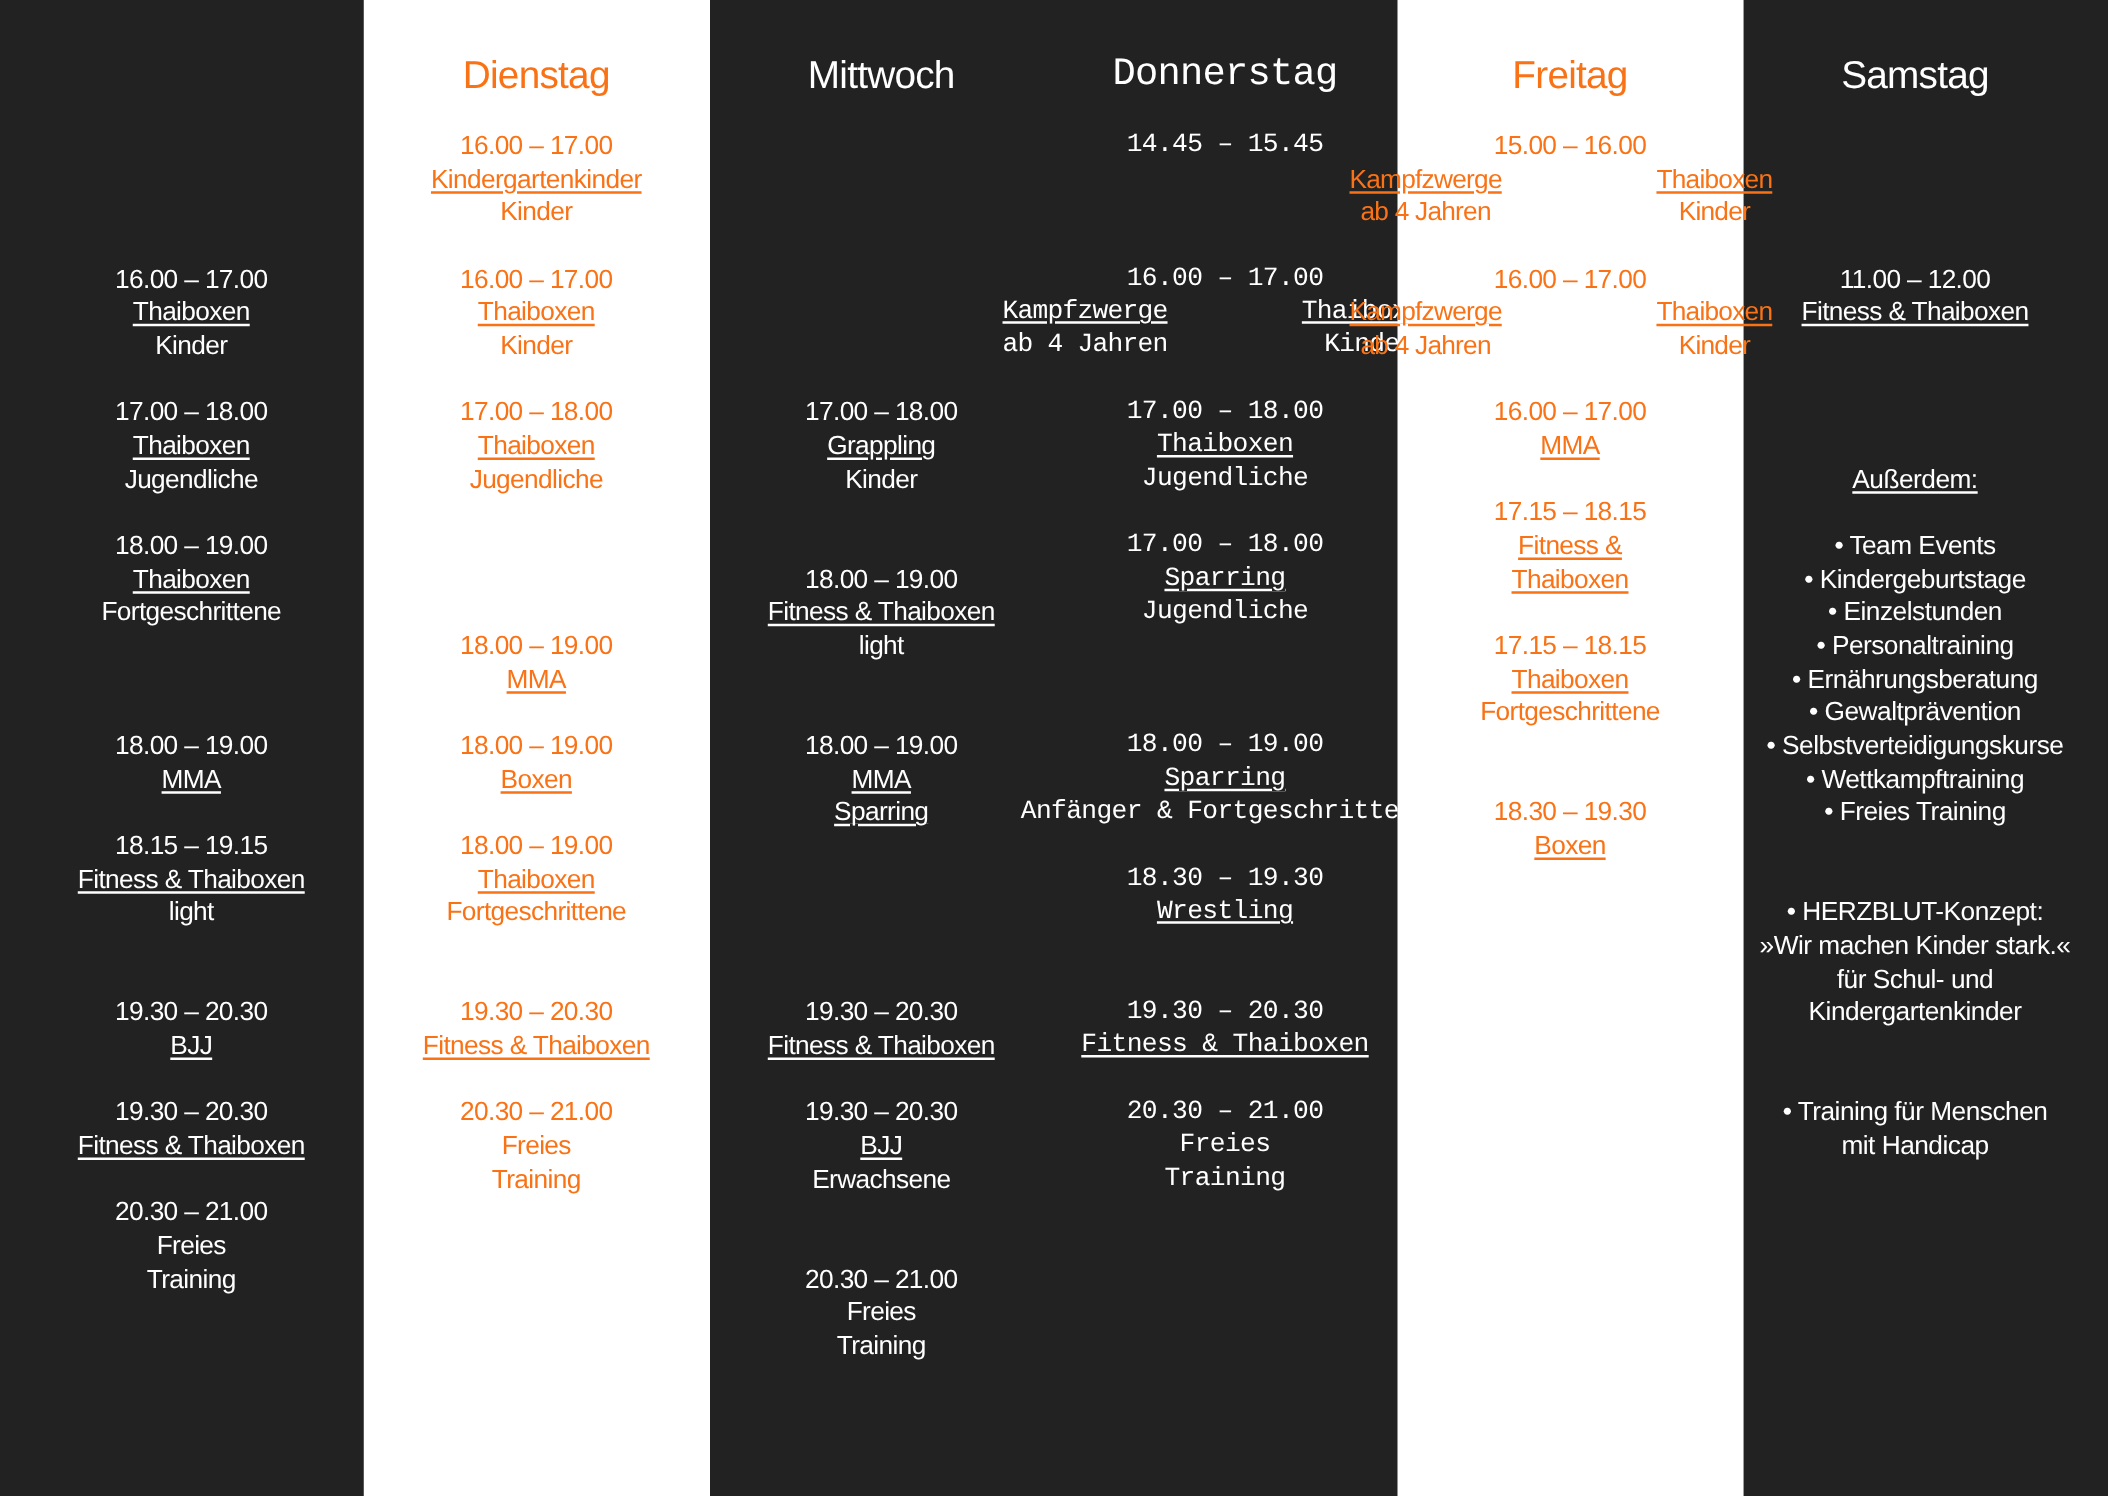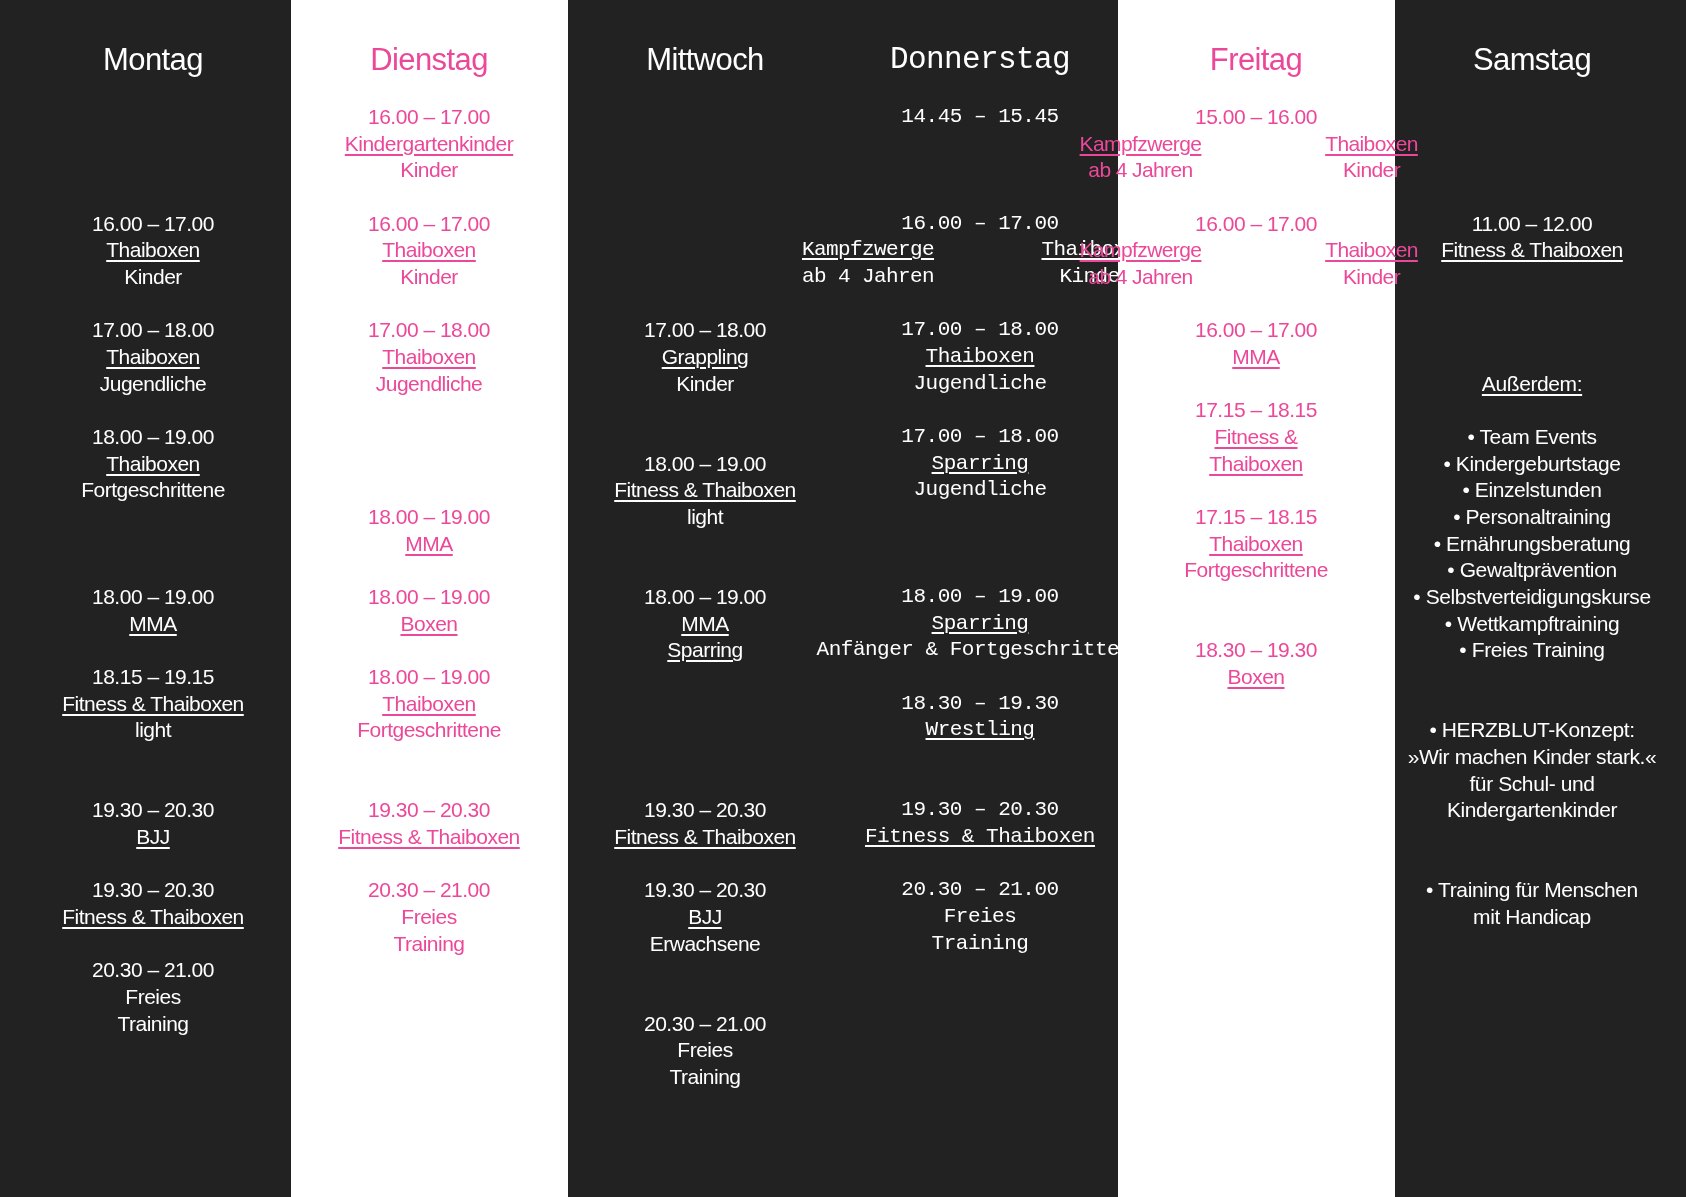--- a/index.html
+++ b/index.html
@@ -6,21 +6,21 @@
   body {
     width:1686px; height:1197px; position:relative; overflow:hidden;
     background:#222222;
     font-family:"Liberation Sans", "DejaVu Sans", sans-serif;
   }
   .band { position:absolute; top:0; height:1197px; }
   .band.dark { background:#222222; }
   .band.light { background:#ffffff; }
   .day-col { position:absolute; top:0; height:1197px; width:276px; }
   .day-col.on-dark { color:#ffffff; }
-  .day-col.on-light { color:#ec4899; }
+  .day-col.on-light { color:#f97316; }
   .day-header {
     position:absolute; left:0; right:0; top:38px; text-align:center;
     font-size:31px; line-height:44px; letter-spacing:-0.6px;
   }
   .block { position:absolute; left:-40px; right:-40px; text-align:center; }
   .line {
     display:block; height:26.67px; line-height:26.67px;
     font-size:21px; letter-spacing:-0.5px; white-space:nowrap;
   }
   .u { text-decoration:underline; text-underline-offset:3px; text-decoration-thickness:1.5px; }
@@ -32,21 +32,20 @@
 </head>
 <body>
 
 <div class="band dark" style="left:0;width:291px;"></div>
 <div class="band light" style="left:291px;width:277px;"></div>
 <div class="band dark" style="left:568px;width:550px;"></div>
 <div class="band light" style="left:1118px;width:277px;"></div>
 <div class="band dark" style="left:1395px;width:291px;"></div>
 
 <div class="day-col on-dark" style="left:15px;">
-  <div class="day-header">Montag</div>
 
   <div class="block" style="top:210.7px;">
     <span class="line">16.00 – 17.00</span>
     <span class="line"><span class="u">Thaiboxen</span></span>
     <span class="line">Kinder</span>
   </div>
   <div class="block" style="top:317.4px;">
     <span class="line">17.00 – 18.00</span>
     <span class="line"><span class="u">Thaiboxen</span></span>
     <span class="line">Jugendliche</span>

